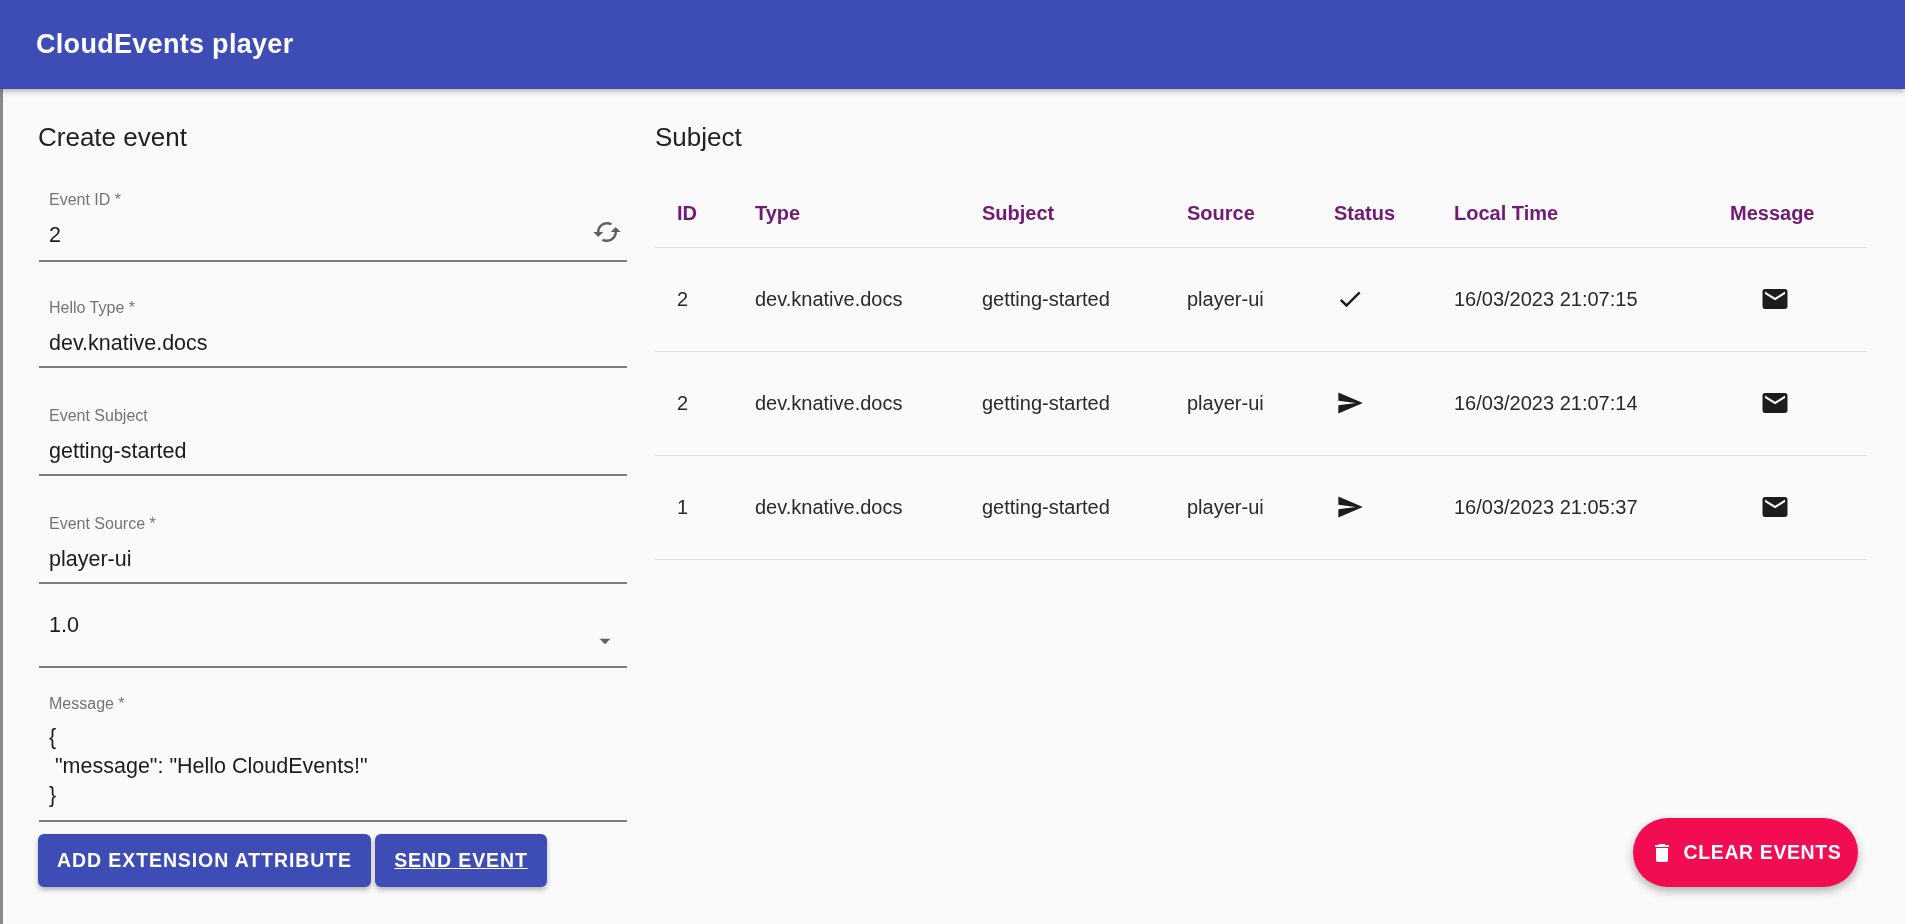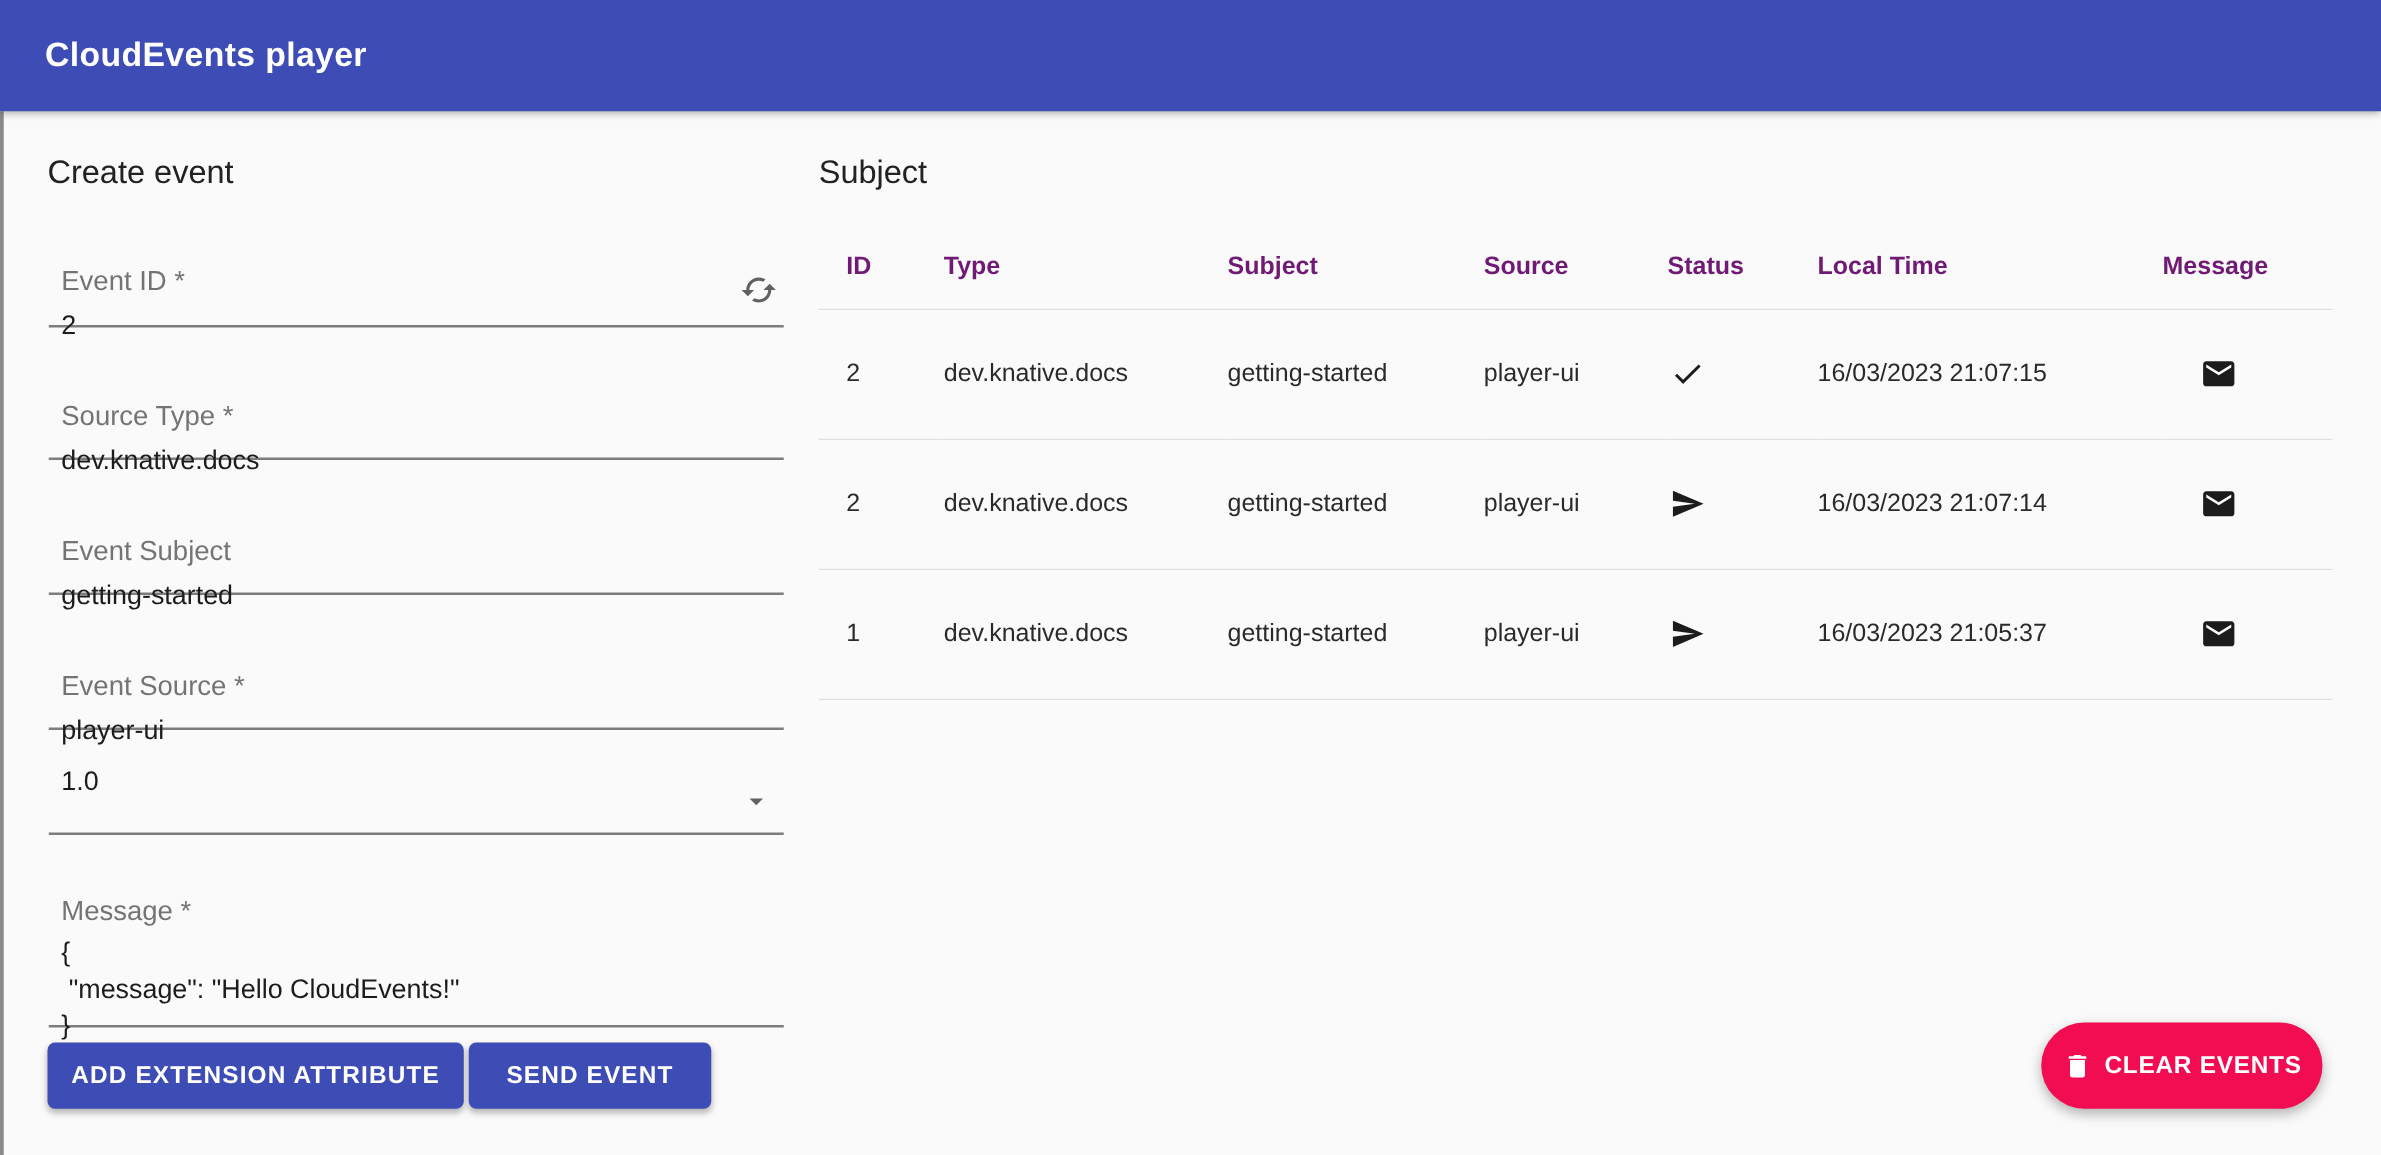--- a/index.html
+++ b/index.html
@@ -33,21 +33,21 @@
     line-height:32px;
   }
   #create-heading { left:38px; top:121px; }
   #activity-heading { left:655px; top:121px; }
   
   .field {
     position:absolute; left:39px; width:588px;
     border-bottom:2px solid var(--underline,#7d7d7d);
     padding:7px 0 0 10px;
   }
-  .field .label { font-size:22px; line-height:18px; color:var(--label,#747474);margin-top:25px; }
+  .field .label { font-size:16px; line-height:18px; color:var(--label,#747474); }
   .field .value { font-size:21.5px; line-height:24px; color:#1c1c1c; margin-top:14px; }
   .field .value.multiline { margin-top:10px; line-height:29px; white-space:pre-wrap; }
   .f1 { top:184px; height:78px; }
   .f2 { top:292px; height:76px; }
   .f3 { top:400px; height:76px; }
   .f4 { top:508px; height:76px; }
   .f5 { top:592px; height:76px; }
   .f6 { top:688px; height:134px; }
   .field-icon { position:absolute; color:var(--icon,#616161); }
   .refresh-ic { right:5px; top:33px; width:30px; height:30px; cursor:pointer; }
@@ -57,21 +57,21 @@
   .btn {
     height:53px; border:none; border-radius:6px;
     background:var(--primary,#3d4db5); color:#fff;
     font-family:"Liberation Sans", sans-serif;
     font-size:19.5px; font-weight:700; letter-spacing:0.9px;
     display:flex; align-items:center; justify-content:center;
     box-shadow:0 3px 5px rgba(0,0,0,0.28);
     cursor:pointer;
   }
   .btn-add { width:333px; }
-  .btn-send { width:194px; }
+  .btn-send { width:172px;text-decoration:underline; }
   
   .activity-table {
     position:absolute; left:655px; top:180px; width:1211px;
     border-collapse:collapse; table-layout:fixed;
   }
   .activity-table th {
     height:67px; text-align:left; vertical-align:middle;
     font-size:20px; font-weight:700; color:#701a75;
     border-bottom:1px solid var(--divider,#e0e0e0);
   }
@@ -109,21 +109,21 @@
 
 <div class="field f1">
   <div class="label">Event ID *</div>
   <div class="value">2</div>
   <svg class="field-icon refresh-ic" viewBox="0 0 24 24" fill="currentColor">
       <path d="M19 8l-4 4h3c0 3.31-2.69 6-6 6-1.01 0-1.97-.25-2.8-.69l-1.46 1.46C8.97 19.54 10.43 20 12 20c4.42 0 8-3.58 8-8h3l-4-4zM6 12c0-3.31 2.69-6 6-6 1.01 0 1.97.25 2.8.69l1.46-1.46C15.03 4.46 13.57 4 12 4c-4.42 0-8 3.58-8 8H1l4 4 4-4H6z"></path>
     </svg>
 </div>
 
 <div class="field f2">
-  <div class="label">Source Type *</div>
+  <div class="label">Hello Type *</div>
   <div class="value">dev.knative.docs</div>
 </div>
 
 <div class="field f3">
   <div class="label">Event Subject</div>
   <div class="value">getting-started</div>
 </div>
 
 <div class="field f4">
   <div class="label">Event Source *</div>

